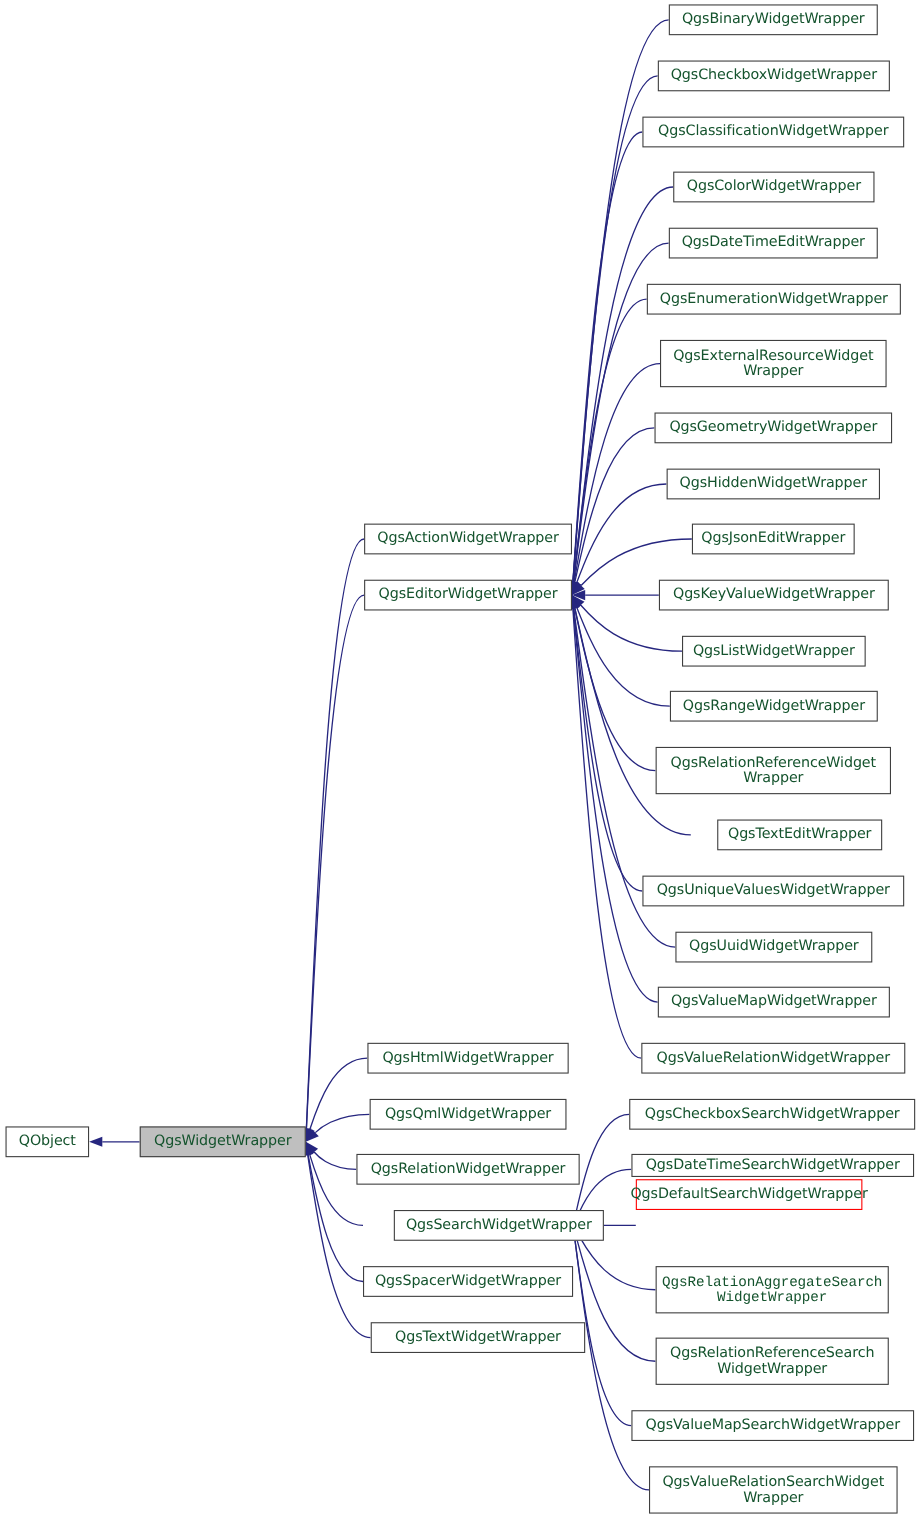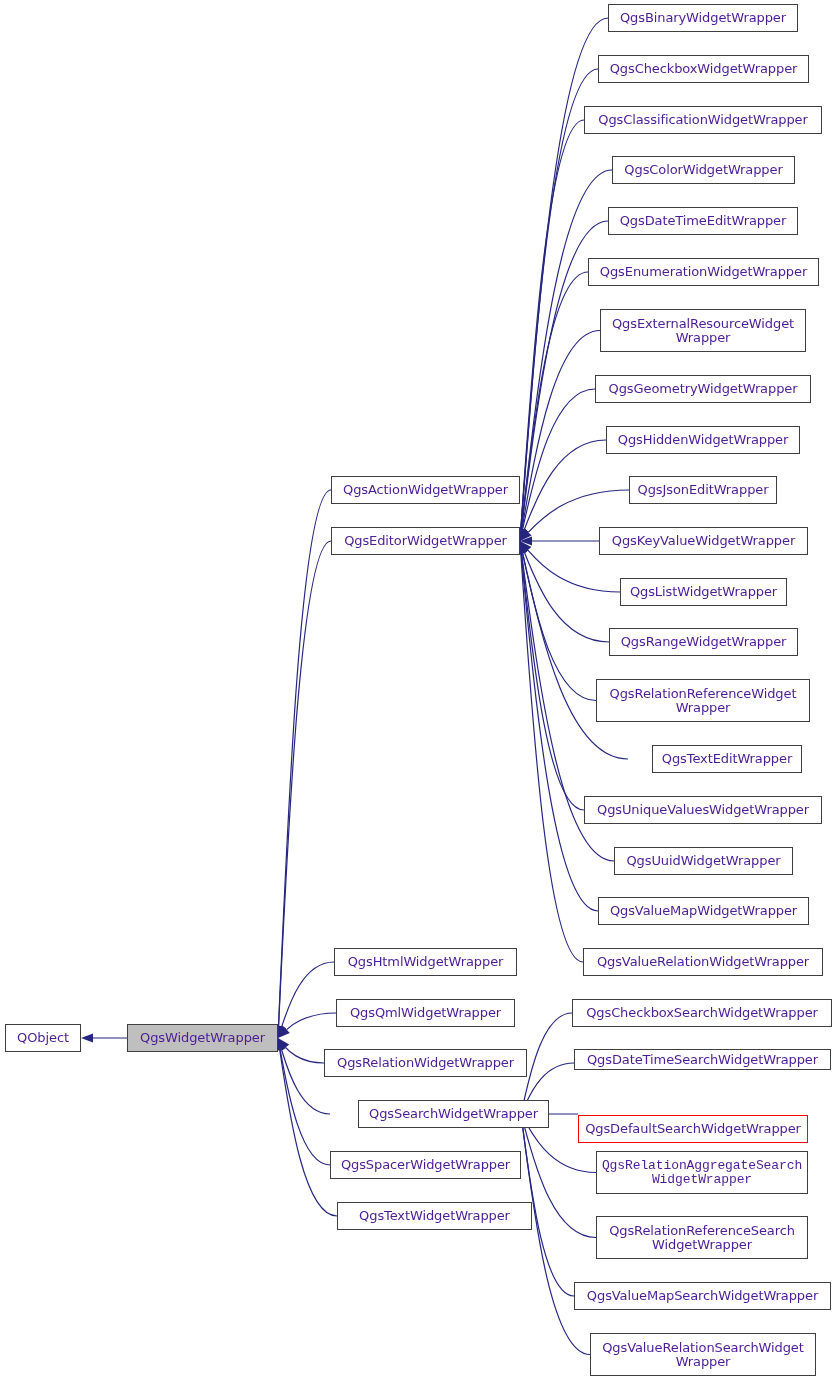--- a/index.html
+++ b/index.html
@@ -21,21 +21,21 @@
     top: 0;
     width: 836px;
     height: 1382px;
     pointer-events: none;
   }
   .node {
     position: absolute;
     box-sizing: border-box;
     border: 1px solid #3f3f3f;
     background: #ffffff;
-    color: #4c1d95;
+    color: #14532d;
     font-size: 13px;
     line-height: 14px;
     text-align: center;
     display: flex;
     align-items: center;
     justify-content: center;
     padding: 0 4px;
     white-space: pre-line;
     letter-spacing: -0.1px;
   }
@@ -151,21 +151,21 @@
       <div class="node" style="left: 609px; top: 628px; width: 189px; height: 28px;">QgsRangeWidgetWrapper</div>
       <div class="node" style="left: 596px; top: 679px; width: 214px; height: 43px;">QgsRelationReferenceWidget
 Wrapper</div>
       <div class="node" style="left: 628px; top: 745px; width: 150px; height: 28px; margin-left: 24px;">QgsTextEditWrapper</div>
       <div class="node" style="left: 584px; top: 796px; width: 238px; height: 28px;">QgsUniqueValuesWidgetWrapper</div>
       <div class="node" style="left: 614px; top: 847px; width: 179px; height: 28px;">QgsUuidWidgetWrapper</div>
       <div class="node" style="left: 598px; top: 897px; width: 211px; height: 28px;">QgsValueMapWidgetWrapper</div>
       <div class="node" style="left: 583px; top: 948px; width: 240px; height: 28px;">QgsValueRelationWidgetWrapper</div>
       <div class="node" style="left: 572px; top: 999px; width: 260px; height: 28px;">QgsCheckboxSearchWidgetWrapper</div>
       <div class="node" style="left: 574px; top: 1049px; width: 257px; height: 21px;">QgsDateTimeSearchWidgetWrapper</div>
-      <div class="node highlight" style="left: 578px; top: 1115px; width: 230px; height: 28px;">QgsDefaultSearchWidgetWrapper</div>
+      <div class="node highlight" style="left: 578px; top: 1072px; width: 206px; height: 28px;">QgsDefaultSearchWidgetWrapper</div>
       <div class="node" style="left: 596px; top: 1151px; width: 212px; height: 43px; font-family: Liberation Mono, monospace;">QgsRelationAggregateSearch
 WidgetWrapper</div>
       <div class="node" style="left: 596px; top: 1216px; width: 212px; height: 43px;">QgsRelationReferenceSearch
 WidgetWrapper</div>
       <div class="node" style="left: 574px; top: 1282px; width: 257px; height: 28px;">QgsValueMapSearchWidgetWrapper</div>
       <div class="node" style="left: 590px; top: 1333px; width: 226px; height: 43px;">QgsValueRelationSearchWidget
 Wrapper</div>
     </div>
 </div>
 

